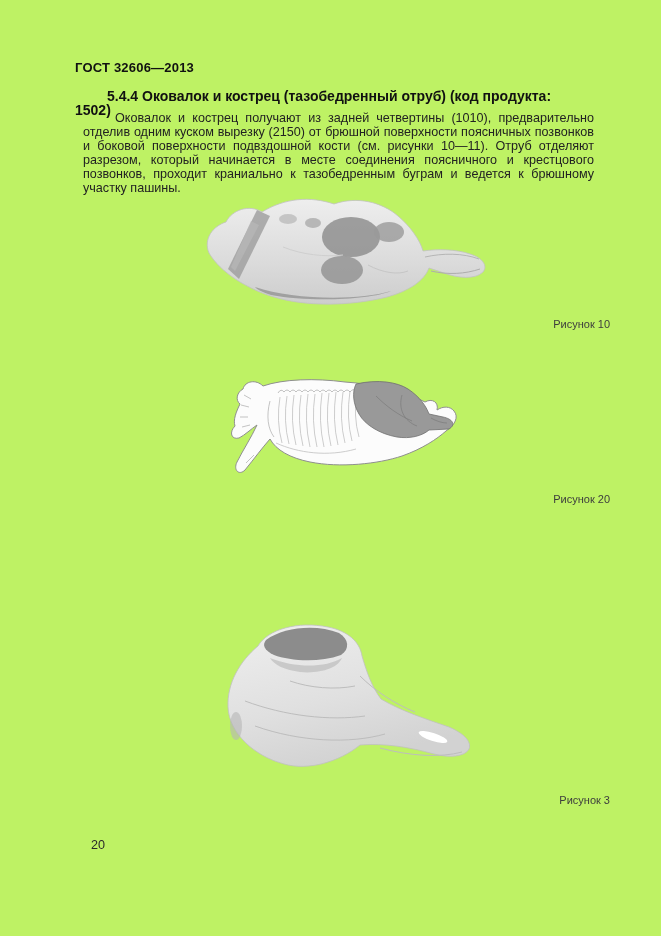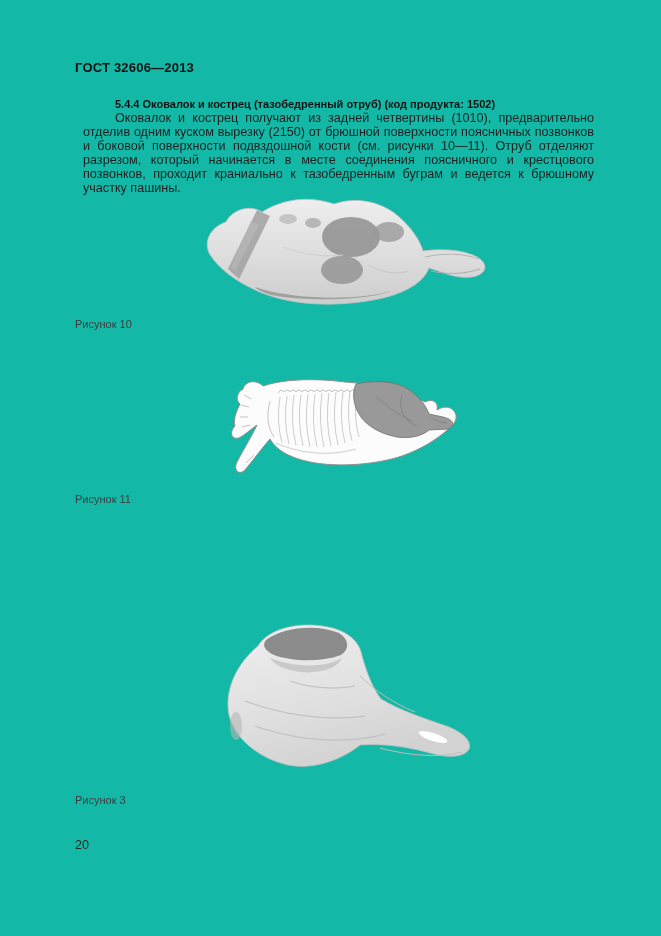--- a/index.html
+++ b/index.html
@@ -1,47 +1,47 @@
 <!DOCTYPE html>
 <html lang="ru"><head>
 <meta charset="utf-8">
 <style>
   html,body{margin:0;padding:0;background:#ffffff;}
   .page{
     position:relative;
     width:661px;height:936px;
-    background:#14b8a6;
+    background:#bef264;
     font-family:"Liberation Sans","DejaVu Sans",sans-serif;
     color:#1d1d1d;
     overflow:hidden;
   }
   .doc-header{
     position:absolute;left:75px;top:60px;
     font-size:13px;font-weight:bold;letter-spacing:.2px;color:#111;
   }
   .sec-heading{
     position:absolute;left:75px;width:511px;
-    margin:8px;font-size:11px;font-weight:bold;color:#111;
+    margin:0;font-size:14px;font-weight:bold;color:#111;
     text-indent:32px;line-height:14px;
   }
   .sec-body{
     position:absolute;left:75px;width:511px;
     margin:8px;font-size:12.6px;line-height:14px;color:#222;
     text-align:justify;text-align-last:left;text-indent:32px;
   }
   .fig-col{
     position:absolute;left:75px;width:535px;
     display:flex;justify-content:center;
   }
   .fig-caption{
     position:absolute;left:75px;width:535px;
-    text-align:left;font-size:11px;color:#3d3d3d;
+    text-align:right;font-size:11px;color:#3d3d3d;
   }
   .page-number{
-    position:absolute;left:75px;top:838px;
+    position:absolute;left:91px;top:838px;
     font-size:12.6px;color:#2a2a2a;
   }
   svg{display:block;}
 </style>
 </head>
 <body>
 
 <div class="page">
 
   <div class="doc-header">ГОСТ 32606—2013</div>
@@ -107,21 +107,21 @@
       </g>
 
       <path d="M130,13 C152,8 171,11 182,18 C194,26 200,35 203,43 L217,46 C227,48 230,54 223,58 L203,59 C196,65 184,68 171,66 C154,63 139,54 133,43 C127,33 126,21 130,13 Z" fill="#999999" stroke="#6f6f6f" stroke-width="0.8"></path>
       <g fill="none" stroke="#7b7b7b" stroke-width="0.7">
         <path d="M150,25 C160,35 172,44 186,50"></path>
         <path d="M176,24 C172,38 178,50 191,55"></path>
         <path d="M205,47 C210,50 216,52 221,52"></path>
       </g>
     </svg>
   </div>
-  <div class="fig-caption" style="top:493px">Рисунок 11</div>
+  <div class="fig-caption" style="top:493px">Рисунок 20</div>
 
 
   <div class="fig-col" style="top:616px">
     <svg width="285" height="160" viewBox="0 0 285 160" role="img">
       <defs>
         <linearGradient id="g12" x1="0" y1="0" x2="0.4" y2="1">
           <stop offset="0" stop-color="#efefef"></stop>
           <stop offset="0.6" stop-color="#e0e0e0"></stop>
           <stop offset="1" stop-color="#d2d2d2"></stop>
         </linearGradient>

